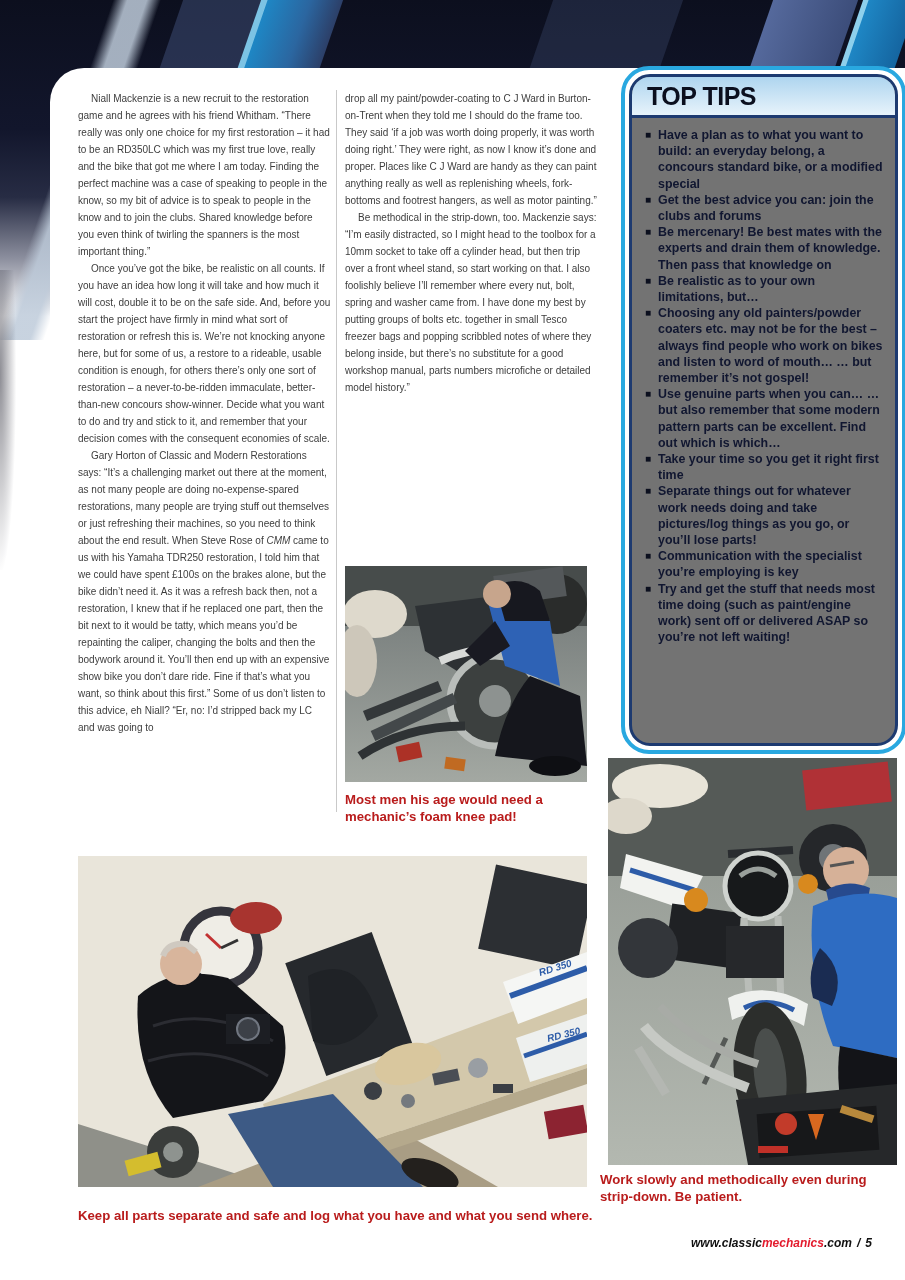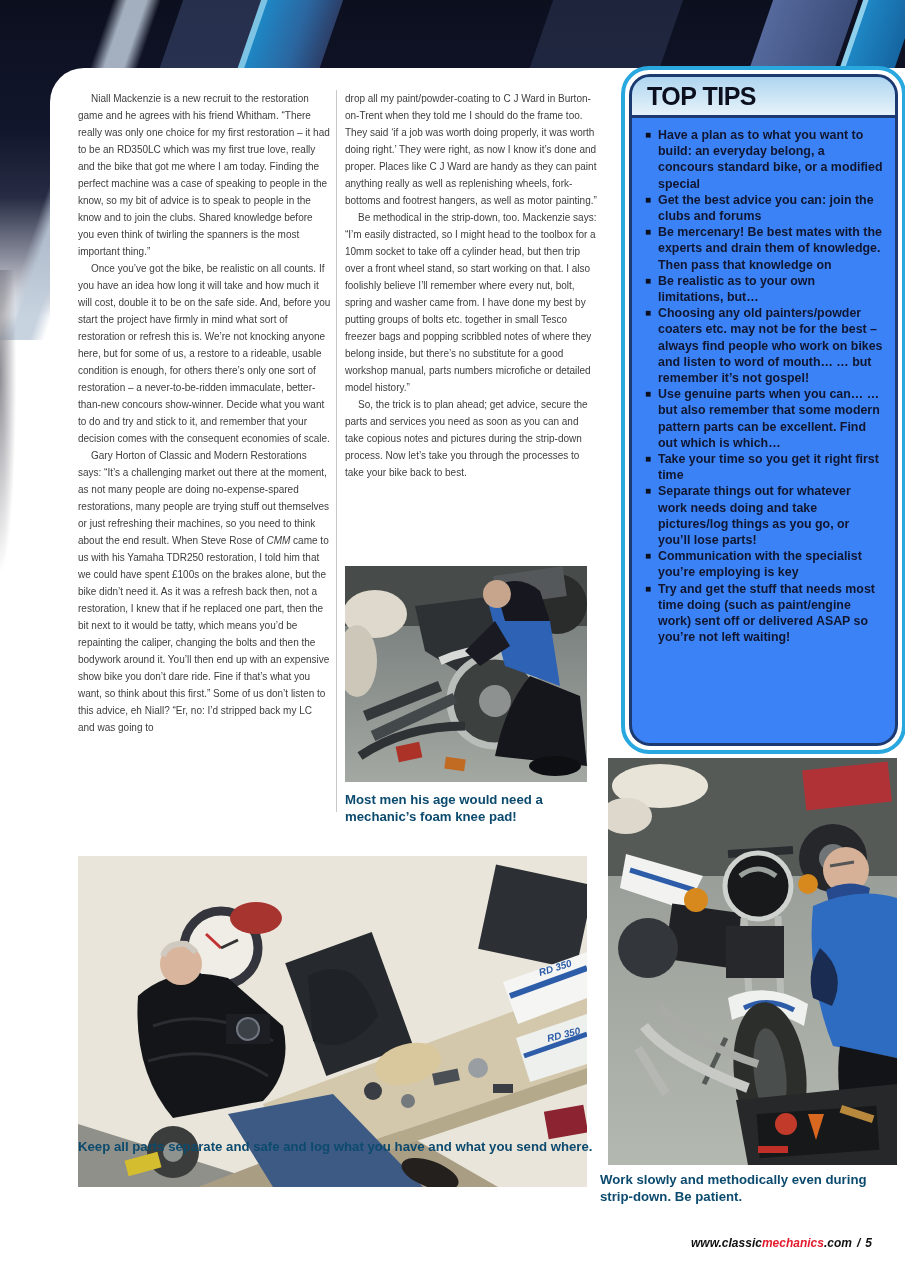--- a/index.html
+++ b/index.html
@@ -30,38 +30,38 @@
     color:#3d3d3d;z-index:2;}
   .col1{left:78px}
   .col2{left:345px}
   .col p{margin:0}
   .indent{text-indent:13px}
   .ital{font-style:italic}
   .divider{position:absolute;left:336px;top:90px;width:1px;height:722px;background:#c9c9c9;z-index:2}
   
   .tipsbox{position:absolute;left:621px;top:66px;width:277px;height:680px;background:#fff;
     border:4px solid #29a8e0;border-radius:28px;z-index:2;}
-  .tips-inner{position:absolute;inset:4px;border:3px solid #1d3a70;border-radius:21px;overflow:hidden;background:#3b82f6;}
+  .tips-inner{position:absolute;inset:4px;border:3px solid #1d3a70;border-radius:21px;overflow:hidden;background:#737373;}
   .tips-head{height:38px;background:linear-gradient(180deg,#aed5ef,#e7f3fb);display:flex;align-items:center;
     padding-left:15px;border-bottom:3px solid #1d3a70;}
   .tips-title{font-size:25px;font-weight:bold;color:#0b0f1e;letter-spacing:-.5px}
   .tips-list{list-style:none;margin:0;padding:9px 12px 0 13px}
   .tips-list li{display:flex;gap:7px;font-weight:bold;font-size:12.4px;line-height:16.2px;color:#101630}
   .tips-list li .bullet{flex:0 0 auto;font-size:10px;line-height:16.2px;color:#0b0f1e}
   .tips-list li.no-bullet{padding-left:17px}
   
   .photo{position:absolute;overflow:hidden;z-index:2;background:#888}
   .photo svg{display:block;width:100%;height:100%}
   #photoA{left:345px;top:566px;width:242px;height:216px}
   #photoB{left:78px;top:856px;width:509px;height:331px}
   #photoC{left:608px;top:758px;width:289px;height:407px}
   
-  .caption{position:absolute;font-weight:bold;font-size:13.2px;line-height:16.6px;color:#0c4a6e;z-index:2}
+  .caption{position:absolute;font-weight:bold;font-size:13.2px;line-height:16.6px;color:#b91c1c;z-index:2}
   #capA{left:345px;top:792px;width:250px}
-  #capB{left:78px;top:1139px;width:530px}
+  #capB{left:78px;top:1208px;width:530px}
   #capC{left:600px;top:1172px;width:285px}
   .footer{position:absolute;right:33px;top:1236px;font-size:12px;font-weight:bold;font-style:italic;
     color:#111;z-index:2;white-space:nowrap}
   .footer .accent{color:#e31b2d}
   .footer .sep{margin:0 5px}
 </style>
 </head>
 <body>
 
 <div class="banner">
@@ -80,21 +80,20 @@
   <p class="indent">Niall Mackenzie is a new recruit to the restoration game and he agrees with his friend Whitham. “There really was only one choice for my first restoration – it had to be an RD350LC which was my first true love, really and the bike that got me where I am today. Finding the perfect machine was a case of speaking to people in the know, so my bit of advice is to speak to people in the know and to join the clubs. Shared knowledge before you even think of twirling the spanners is the most important thing.”</p>
   <p class="indent">Once you’ve got the bike, be realistic on all counts. If you have an idea how long it will take and how much it will cost, double it to be on the safe side. And, before you start the project have firmly in mind what sort of restoration or refresh this is. We’re not knocking anyone here, but for some of us, a restore to a rideable, usable condition is enough, for others there’s only one sort of restoration – a never-to-be-ridden immaculate, better-than-new concours show-winner. Decide what you want to do and try and stick to it, and remember that your decision comes with the consequent economies of scale.</p>
   <p class="indent"><span>Gary Horton of Classic and Modern Restorations says: “It’s a challenging market out there at the moment, as not many people are doing no-expense-spared restorations, many people are trying stuff out themselves or just refreshing their machines, so you need to think about the end result. When Steve Rose of </span><span class="ital">CMM</span><span> came to us with his Yamaha TDR250 restoration, I told him that we could have spent £100s on the brakes alone, but the bike didn’t need it. As it was a refresh back then, not a restoration, I knew that if he replaced one part, then the bit next to it would be tatty, which means you’d be repainting the caliper, changing the bolts and then the bodywork around it. You’ll then end up with an expensive show bike you don’t dare ride. Fine if that’s what you want, so think about this first.” Some of us don’t listen to this advice, eh Niall? “Er, no: I’d stripped back my LC and was going to</span></p>
 </div>
 
 <div class="divider"></div>
 
 <div class="col col2">
   <p>drop all my paint/powder-coating to C J Ward in Burton-on-Trent when they told me I should do the frame too. They said ‘if a job was worth doing properly, it was worth doing right.’ They were right, as now I know it’s done and proper. Places like C J Ward are handy as they can paint anything really as well as replenishing wheels, fork-bottoms and footrest hangers, as well as motor painting.”</p>
   <p class="indent">Be methodical in the strip-down, too. Mackenzie says: “I’m easily distracted, so I might head to the toolbox for a 10mm socket to take off a cylinder head, but then trip over a front wheel stand, so start working on that. I also foolishly believe I’ll remember where every nut, bolt, spring and washer came from. I have done my best by putting groups of bolts etc. together in small Tesco freezer bags and popping scribbled notes of where they belong inside, but there’s no substitute for a good workshop manual, parts numbers microfiche or detailed model history.”</p>
-  <p class="indent">So, the trick is to plan ahead; get advice, secure the parts and services you need as soon as you can and take copious notes and pictures during the strip-down process. Now let’s take you through the processes to take your bike back to best.</p>
 </div>
 
 <div class="tipsbox">
   <div class="tips-inner">
     <div class="tips-head">
       <span class="tips-title">TOP TIPS</span>
     </div>
     <ul class="tips-list">
       <li>
           <span class="bullet">■</span>

